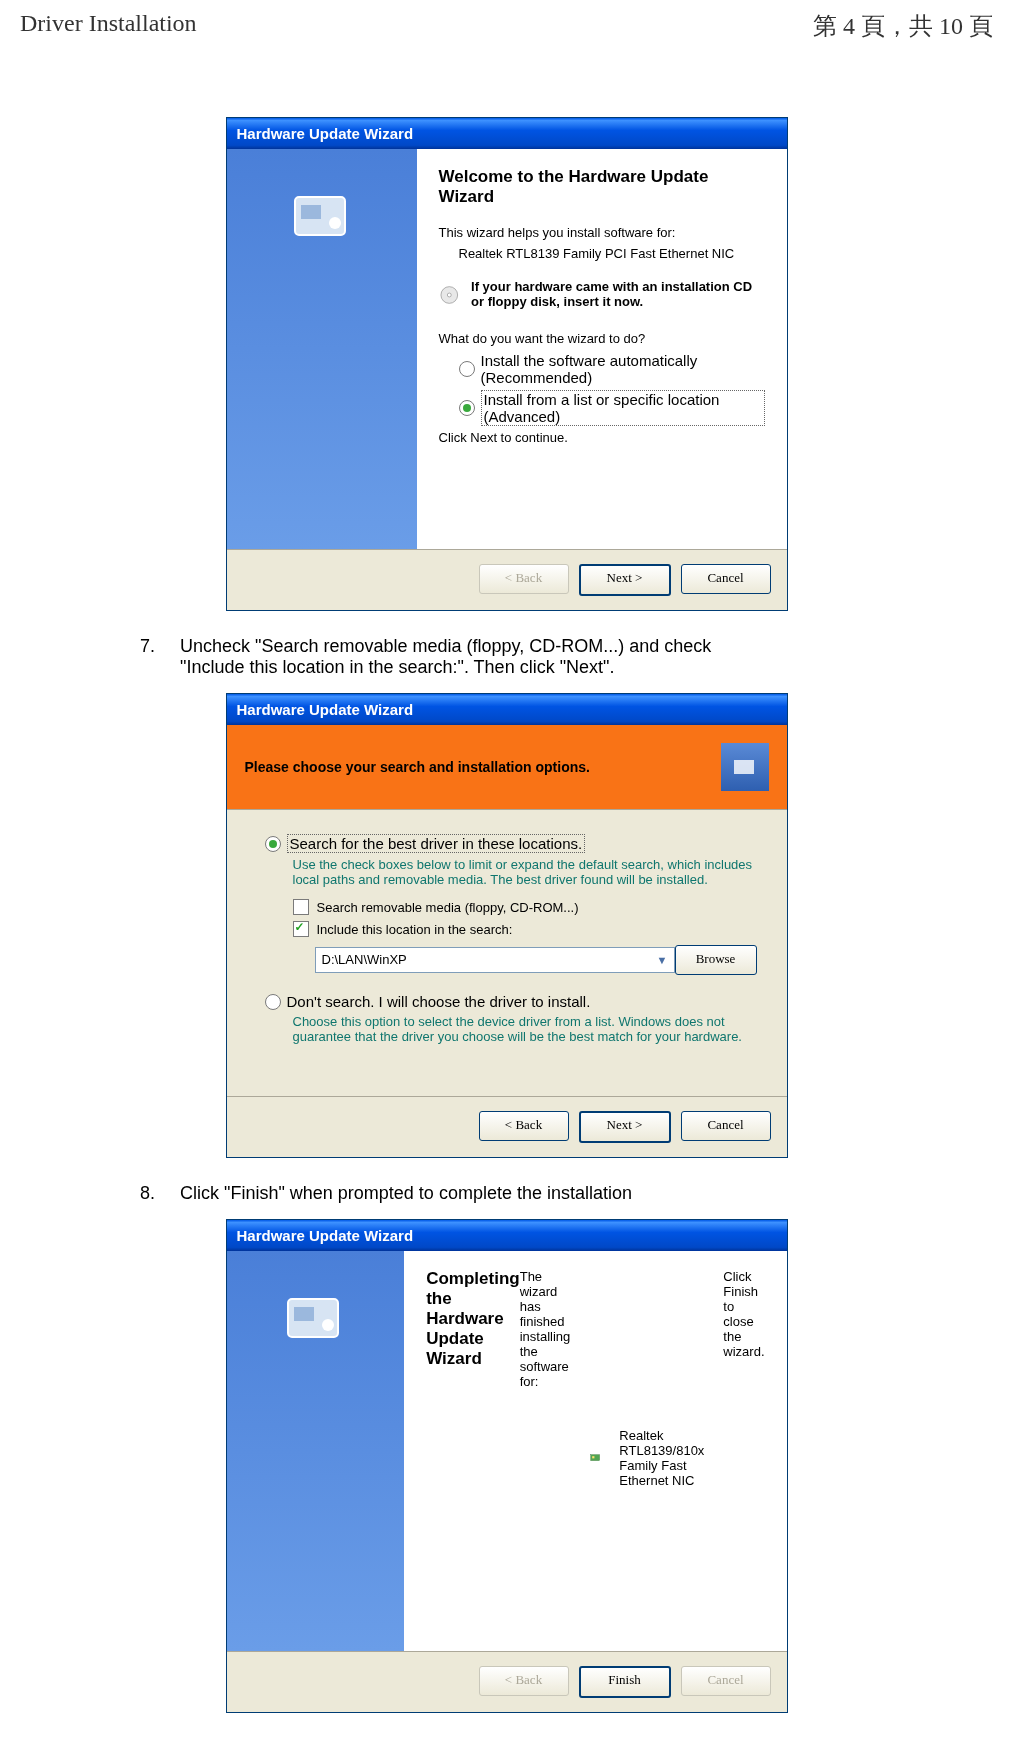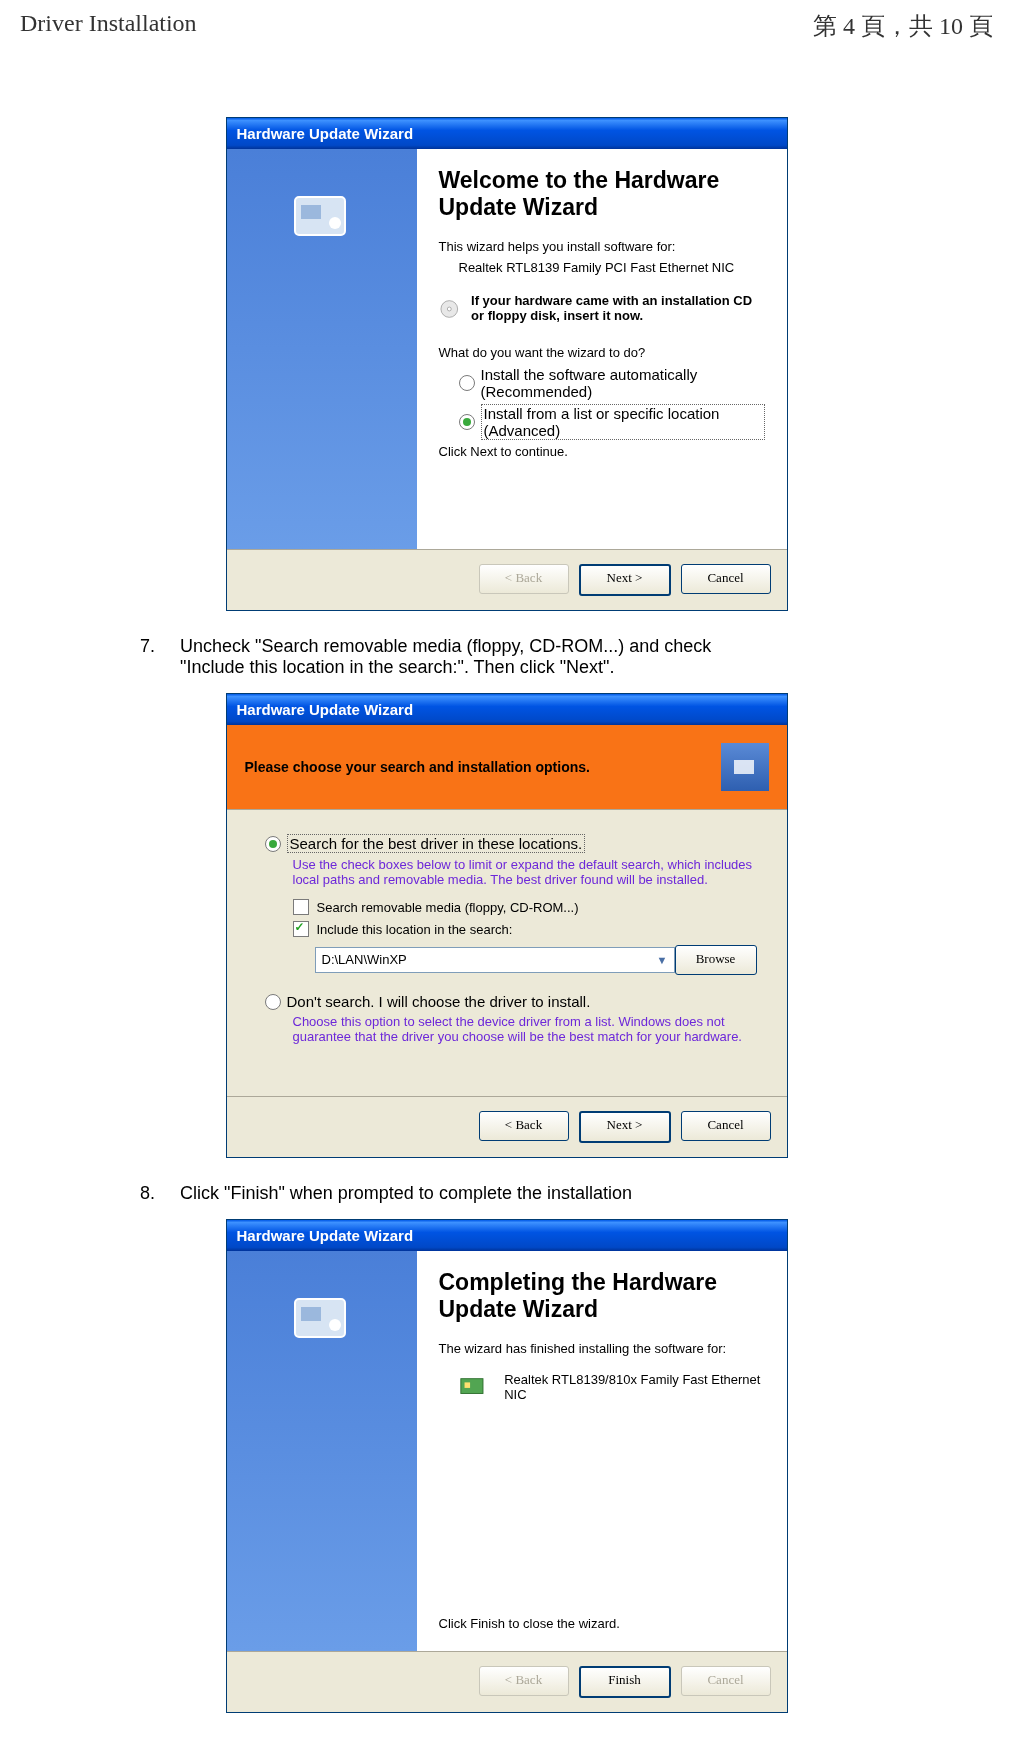--- a/index.html
+++ b/index.html
@@ -6,41 +6,41 @@
 .page-header{display:flex;justify-content:space-between;padding:10px 20px 5px;font-size:24px;color:#333}
 .content{padding:0 100px}
 .step{display:flex;margin:25px 0 15px 40px;font-family:Arial,sans-serif;font-size:18px;color:#000}
 .step-num{width:40px;flex-shrink:0}
 .step-text{max-width:600px}
 .wizard{width:560px;margin:0 auto 10px;border:1px solid #003c74;font-family:Tahoma,Arial,sans-serif;font-size:14px;color:#000;background:#ece9d8}
 .titlebar{background:linear-gradient(to bottom,#0058e6 0%,#3d91ff 8%,#0054e3 40%,#0048c7 88%,#003399 100%);color:#fff;font-weight:bold;padding:7px 10px;font-size:15px}
 .w1-body{display:flex;background:#fff}
 .w1-left{width:190px;background:linear-gradient(to bottom,#4a7fd8,#6a9de8);display:flex;justify-content:center;padding-top:30px;min-height:370px}
 .w1-right{flex:1;padding:18px 22px 10px}
-.w1-title{font-size:23px;font-weight:bold;margin-bottom:18px}
+.w1-title{font-size:17px;font-weight:bold;margin-bottom:18px}
 .help-text{font-size:13px;margin-bottom:6px}
 .indent{margin-left:20px;font-size:13px;margin-bottom:18px}
 .cd-row{display:flex;gap:12px;align-items:flex-start;margin:8px 0 20px}
 .bold{font-weight:bold;font-size:13px}
 .radio-row{display:flex;align-items:center;gap:6px;margin:4px 0 4px 20px;font-size:15px}
 .radio{width:14px;height:14px;border:1px solid #7a7a7a;border-radius:50%;background:#fff;flex-shrink:0;position:relative}
 .radio.sel::after{content:"";position:absolute;inset:3px;background:#39a93c;border-radius:50%}
 .boxed{border:1px dotted #666;padding:0 2px}
 .footer{background:#ece9d8;border-top:1px solid #aca899;padding:14px 16px;display:flex;justify-content:flex-end;gap:10px}
 .btn{min-width:88px;height:28px;border:1px solid #003c74;border-radius:3px;background:linear-gradient(#fff,#ece9d8);font-family:Tahoma;font-size:13px;text-align:center;line-height:26px;color:#000}
 .btn.disabled{color:#aca899;border-color:#c9c7ba}
 .btn.default{border:2px solid #003c74;line-height:24px}
 .w2-body{background:#ece9d8}
 .w2-head{background:#f97316;border-bottom:1px solid #aca899;padding:18px 18px;display:flex;justify-content:space-between;align-items:center}
 .w2-head-title{font-weight:bold;font-size:14px}
 .w2-content{padding:20px 30px 40px}
 .cb-row{display:flex;align-items:center;gap:8px;margin:6px 0 6px 36px;font-size:13px}
 .cb{width:14px;height:14px;border:1px solid #7a7a7a;background:#fff;flex-shrink:0;position:relative}
 .cb.chk::after{content:"✓";position:absolute;top:-2px;left:1px;font-size:12px;color:#21a121;font-weight:bold}
-.desc{font-size:13px;margin:4px 0 12px 36px;color:#6d28d9}
+.desc{font-size:13px;margin:4px 0 12px 36px;color:#0f766e}
 .path-row{display:flex;gap:0;margin:8px 0 4px 58px;align-items:center}
 .path-input{flex:1;height:24px;border:1px solid #7f9db9;background:#fff;padding:0 6px;font-size:13px;line-height:24px;display:flex;justify-content:space-between;align-items:center}
 .dd{color:#4a6fa5;font-size:11px}
 .small-btn{min-width:80px}
 .dev-row{display:flex;align-items:center;gap:18px;margin:10px 0 4px 20px}
 .hw-icon{width:70px;height:70px}
 .cd-icon{width:32px;height:32px}
 .dev-icon{width:30px;height:26px}
 .head-icon{width:48px;height:48px;background:linear-gradient(#5a8ad6,#2e5fb0);display:flex;align-items:center;justify-content:center}
 </style>
@@ -153,21 +153,21 @@
   <div class="wizard">
     <div class="titlebar">Hardware Update Wizard</div>
     <div class="w1-body">
       <div class="w1-left" style="min-height:370px">
         <svg class="hw-icon" viewBox="0 0 70 70">
             <rect x="8" y="18" width="50" height="38" rx="4" fill="#d7e4f3" stroke="#fff" stroke-width="2"></rect>
             <rect x="14" y="26" width="20" height="14" fill="#9bb8dd"></rect>
             <circle cx="48" cy="44" r="6" fill="#fff"></circle>
           </svg>
       </div>
-      <div class="w1-right" style="display:flex;flex-direction:column">
+      <div class="w1-right" style="display:flex;">
         <div class="w1-title">Completing the Hardware Update Wizard</div>
         <div class="help-text">The wizard has finished installing the software for:</div>
         <div class="dev-row">
           <svg class="dev-icon" viewBox="0 0 30 26">
               <rect x="2" y="4" width="24" height="16" fill="#52a552" stroke="#2d6e2d"></rect>
               <rect x="6" y="8" width="6" height="6" fill="#ffe070"></rect>
             </svg>
           <span style="font-size:13px">Realtek RTL8139/810x Family Fast Ethernet NIC</span>
         </div>
         <div style="flex:1"></div>

